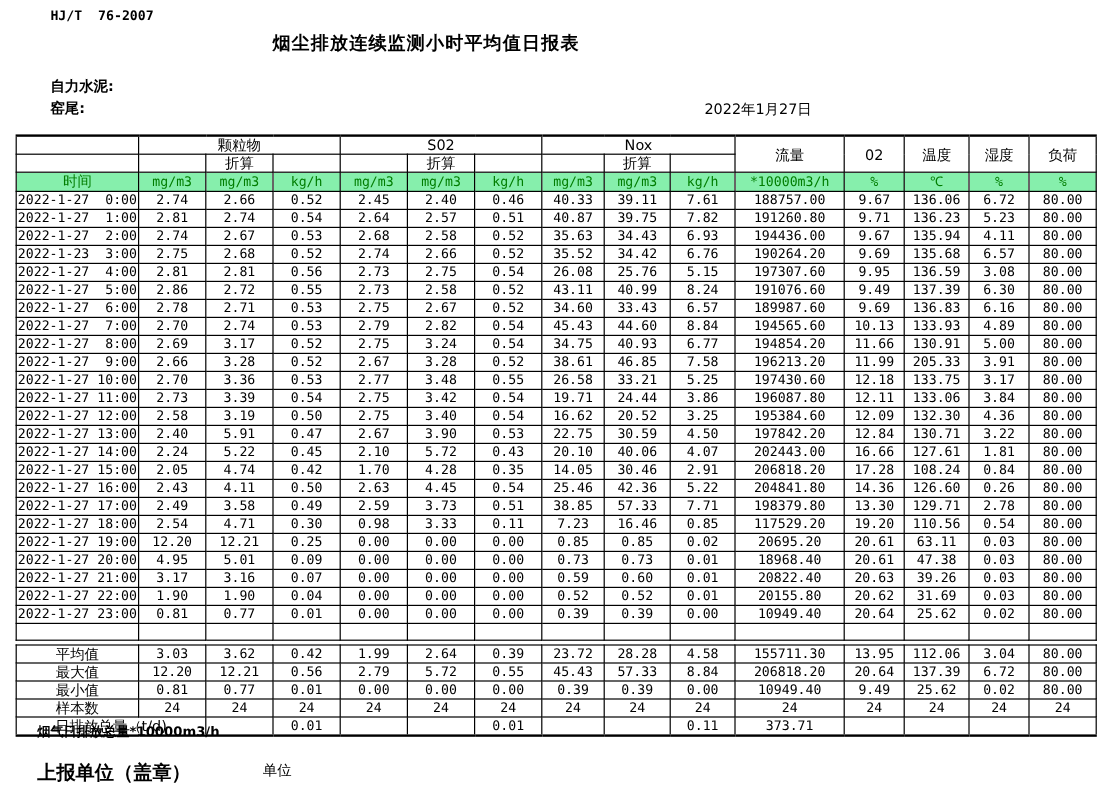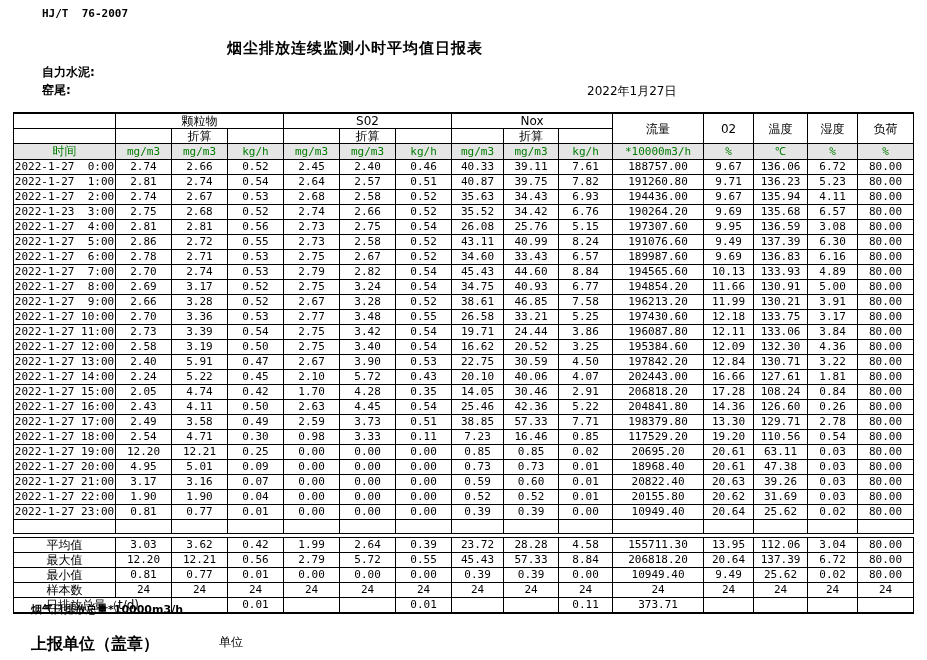--- a/index.html
+++ b/index.html
@@ -5,21 +5,21 @@
   * { box-sizing: border-box; margin: 0; padding: 0; }
   html, body { width: 927px; height: 660px; background: #ffffff; }
   body {
     position: relative;
     font-family: "DejaVu Sans", sans-serif;
     color: #000;
     overflow: hidden;
   }
   .abs { position: absolute; white-space: pre; margin-left: 24px; }
   .std-no   { left: 18px;  top: 7px;  font-size: 11px; font-weight: bold; font-family: "DejaVu Sans Mono", monospace; }
-  .title    { left: 203px; top: 39px; font-size: 15px; font-weight: bold; letter-spacing: 1px; }
+  .title    { left: 203px; top: 27px; font-size: 15px; font-weight: bold; letter-spacing: 1px; }
   .company  { left: 18px;  top: 64px; font-size: 12px; font-weight: bold; }
   .station  { left: 18px;  top: 82px; font-size: 12px; font-weight: bold; }
   .date     { left: 563px; top: 83px; font-size: 12px; }
 
   table.report {
     position: absolute;
     left: 13px; top: 112px;
     width: 900px;
     border-collapse: collapse;
     table-layout: fixed;
@@ -32,21 +32,21 @@
     vertical-align: middle;
     font-size: 11px;
     font-family: "DejaVu Sans Mono", monospace;
     overflow: hidden;
     white-space: pre;
     padding: 0;
   }
   table.report td.cjk { font-family: "DejaVu Sans", sans-serif; font-size: 12px; }
   tr.top-row td { border-top: 2px solid #000; }
   tr.green-row td {
-    background: #e5e5e5;
+    background: #86efac;
     color: #007d00;
     height: 15px;
     line-height: 15px;
   }
   tr.gap-row td { border: none; height: 4px; line-height: 4px; background: #ffffff; }
   tr.last-row td { border-bottom: 2px solid #000; }
   td.label-left { text-align: left; padding-left: 2px; }
 
   .footer-note  { left: 7px;  top: 602px; font-size: 11px; font-weight: bold; }
   .footer-unit1 { left: 7px;  top: 634px; font-size: 16px; font-weight: bold; }
@@ -281,21 +281,21 @@
         <td>3.28</td>
         <td>0.52</td>
         <td>2.67</td>
         <td>3.28</td>
         <td>0.52</td>
         <td>38.61</td>
         <td>46.85</td>
         <td>7.58</td>
         <td>196213.20</td>
         <td>11.99</td>
-        <td>130.21</td>
+        <td>205.33</td>
         <td>3.91</td>
         <td>80.00</td>
       </tr>
       <tr>
         <td>2022-1-27 10:00</td>
         <td>2.70</td>
         <td>3.36</td>
         <td>0.53</td>
         <td>2.77</td>
         <td>3.48</td>

